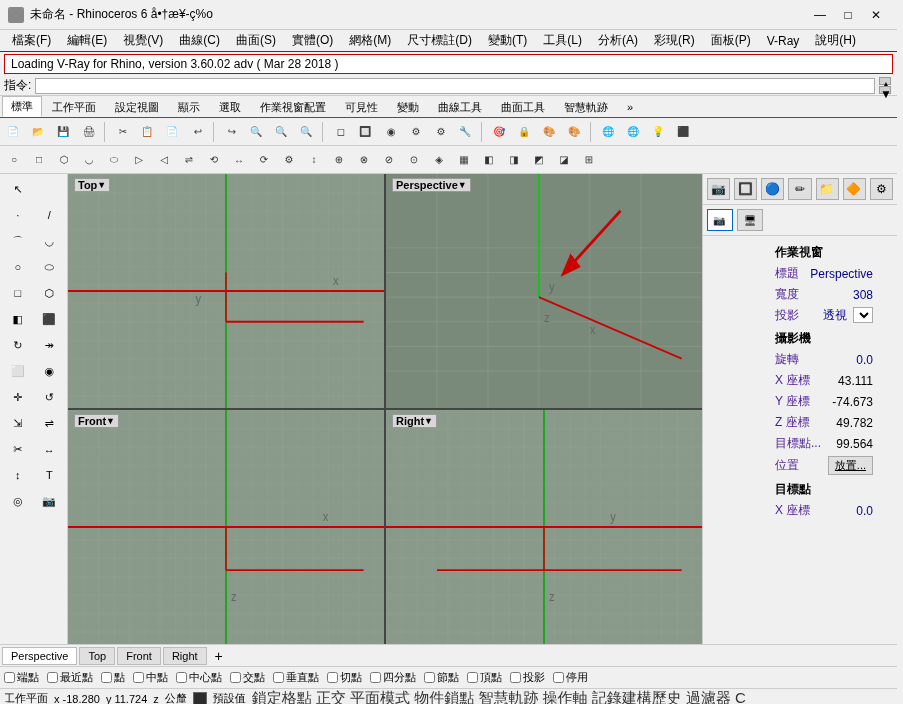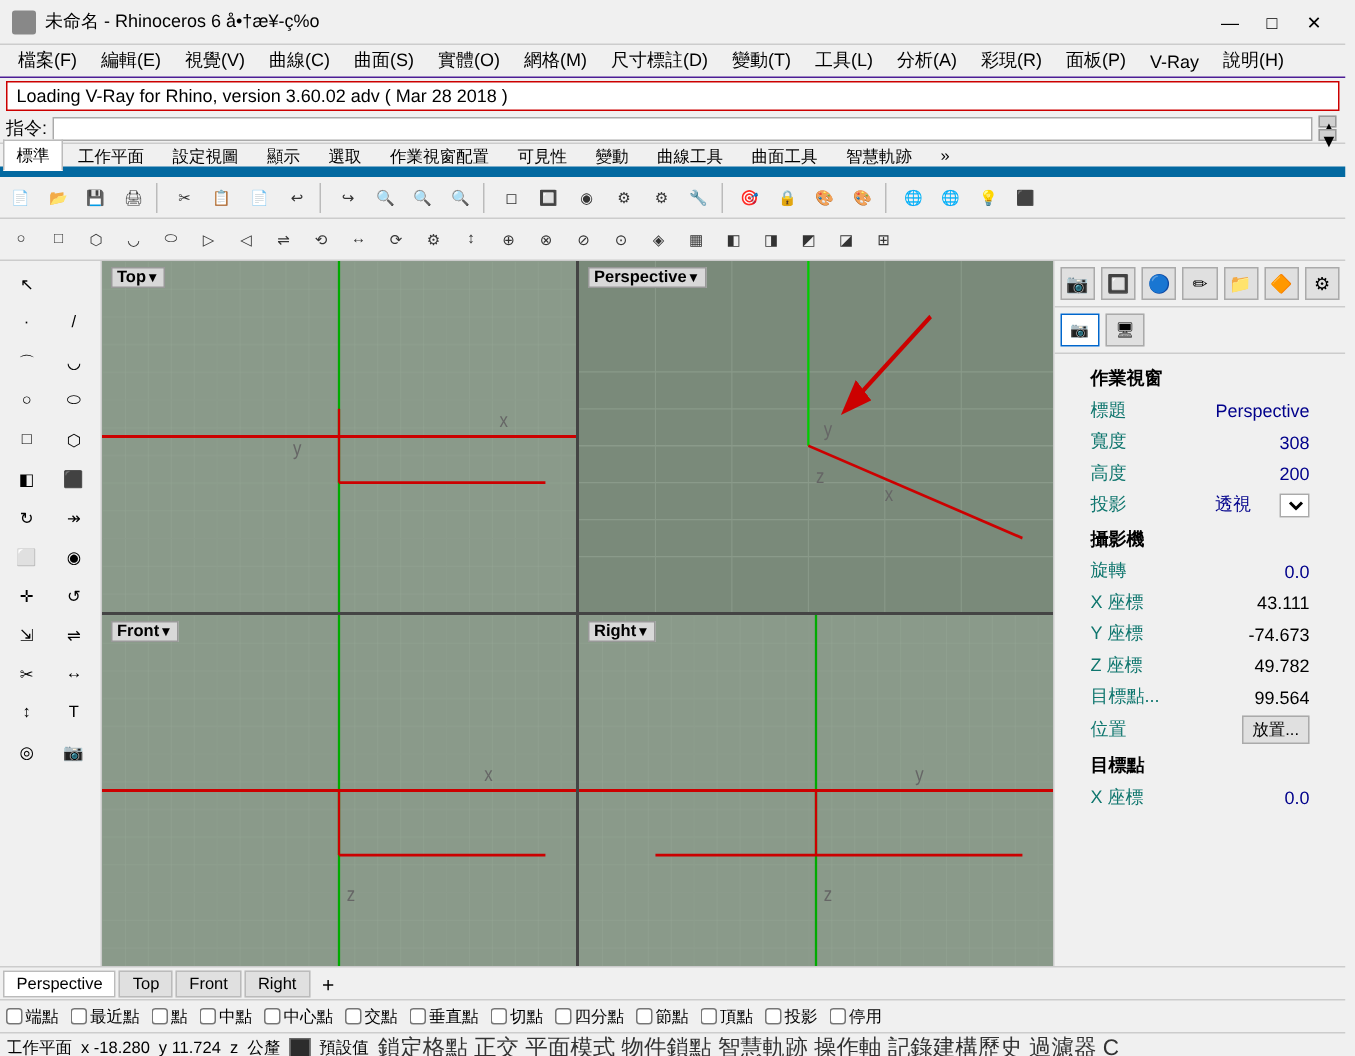--- a/index.html
+++ b/index.html
@@ -34,21 +34,21 @@
     #cmdbar {
       display: flex; align-items: center; height: 20px; padding: 0 4px;
       background: #f0f0f0; font-size: 12px; border-bottom: 1px solid #ccc;
     }
     #cmdbar .cmd-label { margin-right: 4px; }
     #cmdbar .cmd-input { flex: 1; height: 16px; border: 1px solid #aaa; font-size: 12px; }
 
     
     .toolbar-tabs {
       display: flex; align-items: center; background: #f0f0f0;
-      border-bottom: 7px solid #0369a1; height: 22px; padding: 0 2px;
+      border-bottom: 1px solid #0369a1; height: 22px; padding: 0 2px;
     }
     .toolbar-tab {
       padding: 2px 8px; font-size: 11px; cursor: pointer; border: 1px solid transparent;
       border-bottom: none; margin-right: 1px;
     }
     .toolbar-tab.active { background: white; border-color: #bbb; border-bottom: 1px solid white; }
 
     .toolbar-row {
       display: flex; align-items: center; background: #f0f0f0;
       height: 28px; padding: 2px 2px; border-bottom: 1px solid #ccc; gap: 1px;
@@ -107,28 +107,28 @@
     #right-panel {
       width: 195px; background: #f0f0f0; border-left: 1px solid #ccc;
       overflow-y: auto; font-size: 12px;
     }
     .rp-tabs { display: flex; padding: 4px; gap: 4px; border-bottom: 1px solid #ccc; }
     .rp-tab { width: 28px; height: 22px; border: 1px solid #aaa; background: #e0e0e0; cursor: pointer; display: flex; align-items: center; justify-content: center; }
     .rp-icons { display: flex; flex-wrap: wrap; padding: 4px; gap: 4px; border-bottom: 1px solid #ccc; }
     .rp-icon-btn { width: 26px; height: 22px; border: 1px solid #aaa; background: #e0e0e0; cursor: pointer; display: flex; align-items: center; justify-content: center; font-size: 10px; }
     .rp-icon-btn.active { background: white; border-color: #0066cc; }
 
-    .rp-section { padding: 4px 24px; }
+    .rp-section { padding: 4px 24px; margin-left: 48px; }
     .rp-section-title { font-weight: bold; font-size: 12px; padding: 4px 0 2px 0; color: #000; }
     .rp-row { display: flex; justify-content: space-between; align-items: center; padding: 2px 0; }
-    .rp-key { color: #0f766e; }
+    .rp-key { color: #4c1d95; }
     .rp-val { color: #00008b; font-weight: normal; }
     .rp-val.blue { color: #000000; }
     .rp-select { font-size: 11px; border: 1px solid #aaa; background: white; padding: 1px 2px; }
-    .rp-btn { font-size: 11px; border: 1px solid #aaa; background: #e0e0e0; padding: 1px 6px; cursor: pointer; }
+    .rp-btn { font-size: 11px; border: 1px solid #aaa; background: #e0e0e0; padding: 1px 6px; cursor: pointer; text-decoration: underline; }
 
     
     #right-panel::-webkit-scrollbar { width: 12px; }
     #right-panel::-webkit-scrollbar-track { background: #e0e0e0; }
     #right-panel::-webkit-scrollbar-thumb { background: #bbb; border: 1px solid #999; }
 
     
     #bottom-tabs {
       height: 22px; background: #f0f0f0; border-top: 1px solid #ccc;
       display: flex; align-items: center; padding: 0 2px; gap: 2px;
@@ -506,26 +506,22 @@
         <div class="rp-section-title">作業視窗</div>
         <div class="rp-row">
           <span class="rp-key">標題</span>
           <span class="rp-val">Perspective</span>
         </div>
         <div class="rp-row">
           <span class="rp-key">寬度</span>
           <span class="rp-val">308</span>
         </div>
         <div class="rp-row">
-          <span class="rp-key">高度</span>
-          <span class="rp-val">200</span>
-        </div>
-        <div class="rp-row">
           <span class="rp-key">投影</span>
-          <div style="display:flex;align-items:center;gap:19px;">
+          <div style="display:flex;gap:6px;">
             <span class="rp-val">透視</span>
             <select class="rp-select" style="width:20px;height:16px;padding:0;"></select>
           </div>
         </div>
 
         <div class="rp-section-title">攝影機</div>
         <div class="rp-row">
           <span class="rp-key">旋轉</span>
           <span class="rp-val">0.0</span>
         </div>

